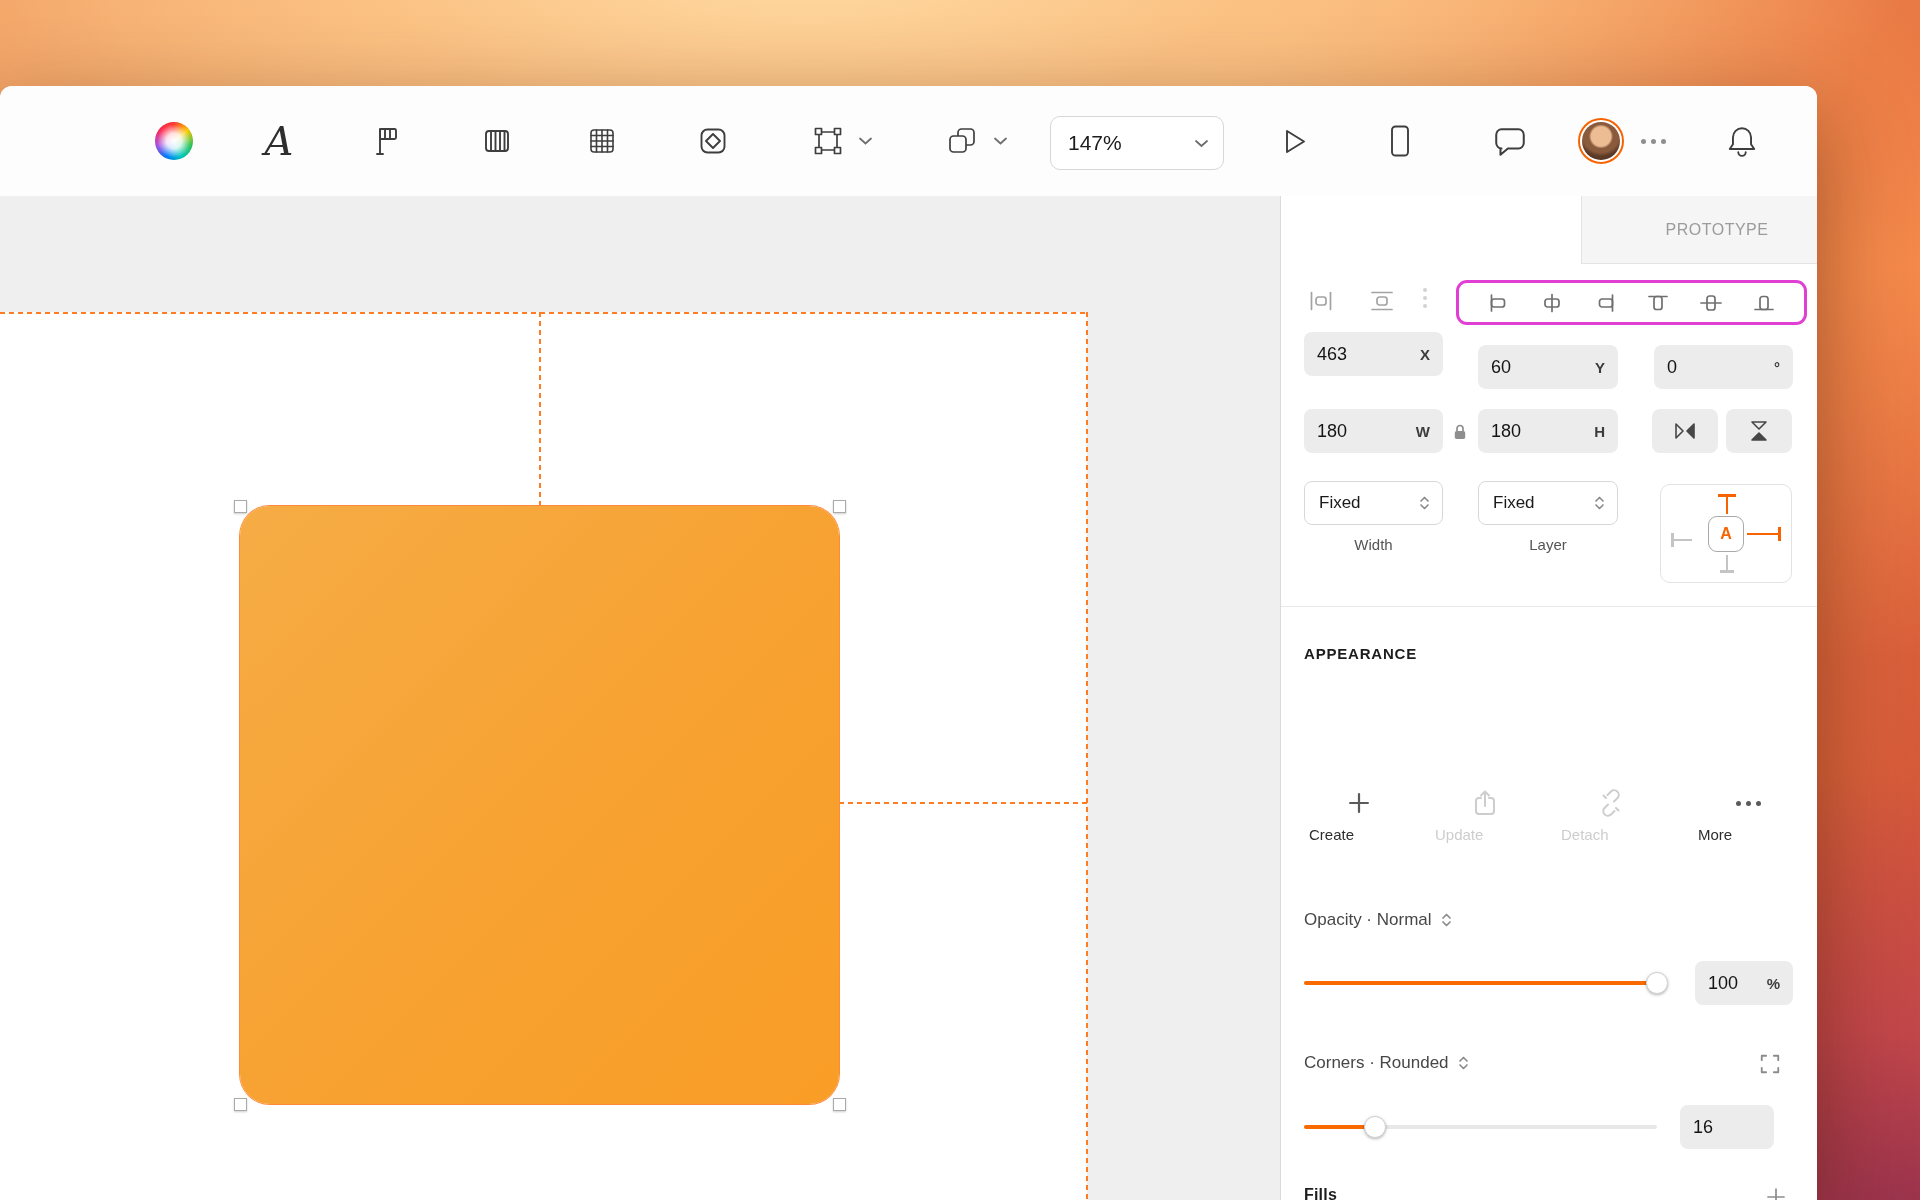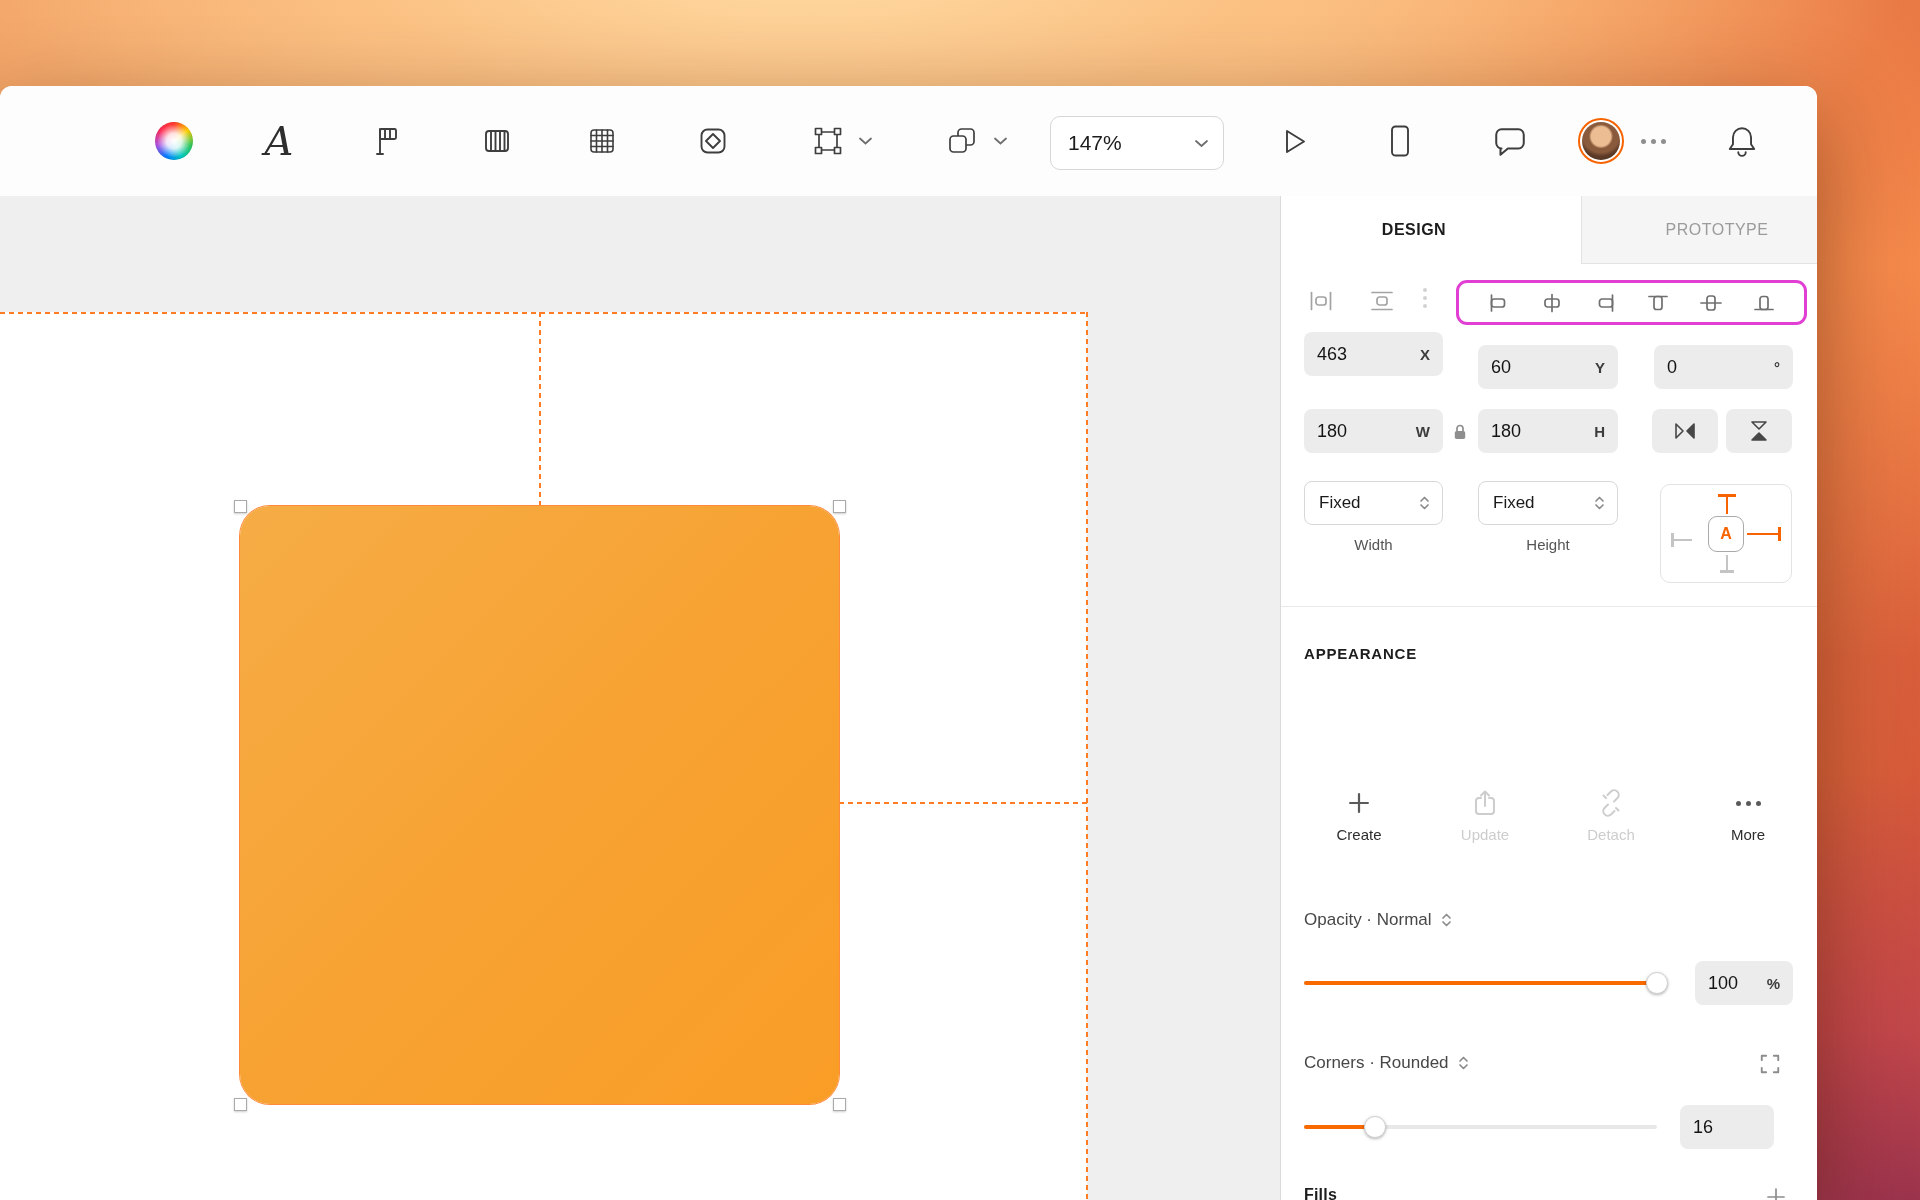--- a/index.html
+++ b/index.html
@@ -98,21 +98,21 @@
     border-radius:9px;box-sizing:border-box;display:flex;align-items:center;justify-content:center;
     font-size:16px;font-weight:600;color:#f76300;}
 
   .divider{position:absolute;left:0;top:410px;width:537px;height:1px;background:#e9e9e9;}
   .sect{position:absolute;left:23px;font-size:15px;font-weight:700;letter-spacing:.8px;color:#1d1d1d;}
   .stylebox{position:absolute;left:23px;top:487px;width:489px;height:72px;background:#fff;
     border:1.5px solid #dcdcdc;border-radius:10px;box-sizing:border-box;
     display:flex;align-items:center;justify-content:space-between;padding:0 18px 0 24px;}
   .stylebox .sval{font-size:19px;font-style:italic;color:#1b1b1b;}
 
-  .abtn{position:absolute;width:100px;transform:translateX(-50%);text-align:center;}
+  .abtn{position:absolute;width:100px;transform:translateX(-50%);}
   .abtn .aico{height:30px;display:flex;align-items:center;justify-content:center;}
   .abtn .albl{margin-top:8px;font-size:15px;color:#2e2e2e;}
   .abtn.disabled .albl{color:#cdcdcd;}
   .btn-stroke{fill:none;stroke:#5a5a5a;stroke-width:2;stroke-linecap:round;stroke-linejoin:round;}
   .abtn.disabled .btn-stroke{stroke:#cdcdcd;}
   .mdots i{display:inline-block;width:5px;height:5px;border-radius:50%;background:#5a5a5a;margin:0 2.5px;}
 
   .rowlabel{position:absolute;left:23px;display:flex;align-items:center;gap:9px;
     font-size:17px;color:#474747;}
   .slider{position:absolute;left:23px;width:353px;height:22px;}
@@ -269,23 +269,20 @@
     <div class="layer-square"></div>
 
     <div class="handle" style="left:234px;top:304px"></div>
     <div class="handle" style="left:833px;top:304px"></div>
     <div class="handle" style="left:234px;top:902px"></div>
     <div class="handle" style="left:833px;top:902px"></div>
   </div>
 
   <div class="inspector">
 
-    <div class="tab tab-design">
-      <span>DESIGN</span>
-    </div>
     <div class="tab tab-proto">
       <span>PROTOTYPE</span>
     </div>
 
     <div class="mini-ico" style="left:23px;top:88px">
       <svg width="26" height="22" viewBox="0 0 26 22">
         <g class="dist-stroke">
             <line x1="3.5" y1="2.5" x2="3.5" y2="19.5"></line>
             <line x1="22.5" y1="2.5" x2="22.5" y2="19.5"></line>
             <rect x="8" y="7" width="10" height="8" rx="2.5"></rect>
@@ -396,21 +393,21 @@
     <div class="dd" style="left:197px;top:285px;width:140px">
       <span class="ddval">Fixed</span>
       <svg width="11" height="18" viewBox="0 0 11 18">
         <g class="gray-stroke">
             <polyline points="2,7 5.5,3.5 9,7"></polyline>
             <polyline points="2,11 5.5,14.5 9,11"></polyline>
           </g>
       </svg>
     </div>
     <div class="ulabel" style="left:23px;width:139px">Width</div>
-    <div class="ulabel" style="left:197px;width:140px">Height</div>
+    <div class="ulabel" style="left:197px;width:140px">Layer</div>
 
     <div class="cwidget">
       <div class="cw-gray" style="left:10px;top:48px;width:3px;height:14px"></div>
       <div class="cw-gray" style="left:13px;top:54px;width:18px;height:2px"></div>
       <div class="cw-line" style="left:57px;top:9px;width:18px;height:3px"></div>
       <div class="cw-line" style="left:65px;top:12px;width:2px;height:17px"></div>
       <div class="cw-line" style="left:117px;top:42px;width:3px;height:14px"></div>
       <div class="cw-line" style="left:86px;top:48px;width:31px;height:2px"></div>
       <div class="cw-gray" style="left:65px;top:70px;width:2px;height:15px"></div>
       <div class="cw-gray" style="left:59px;top:85px;width:14px;height:3px"></div>

